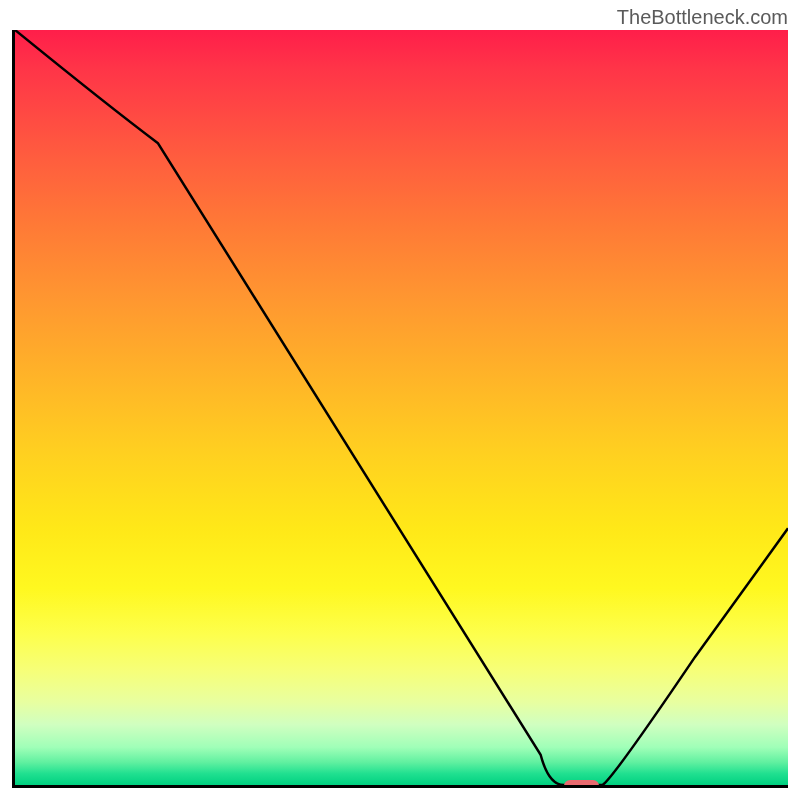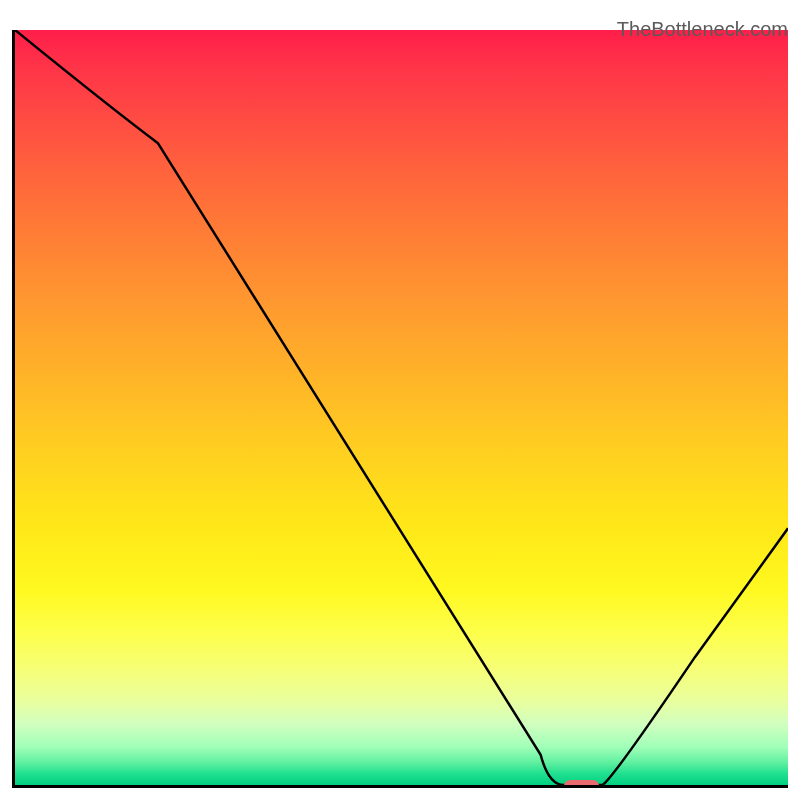--- a/index.html
+++ b/index.html
@@ -5,21 +5,21 @@
   * { margin: 0; padding: 0; box-sizing: border-box; }
   body {
     width: 800px;
     height: 800px;
     background: #ffffff;
     font-family: Arial, sans-serif;
     position: relative;
   }
   .watermark {
     position: absolute;
-    top: 18px;
+    top: 6px;
     right: 12px;
     color: #5a5a5a;
     font-size: 20px;
     font-weight: 400;
     z-index: 10;
   }
   .chart-container {
     position: absolute;
     top: 30px;
     left: 12px;

